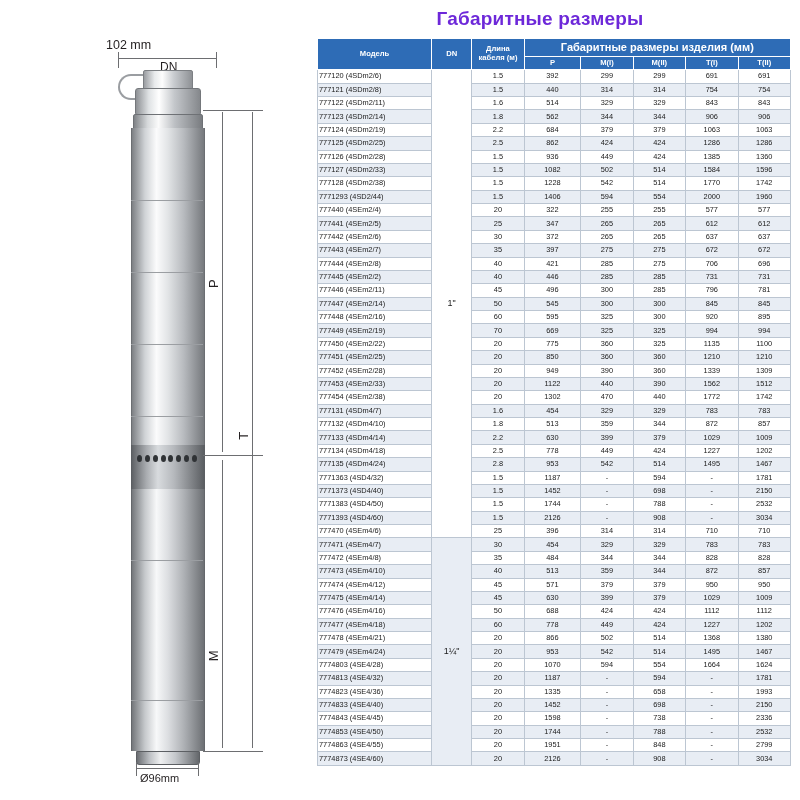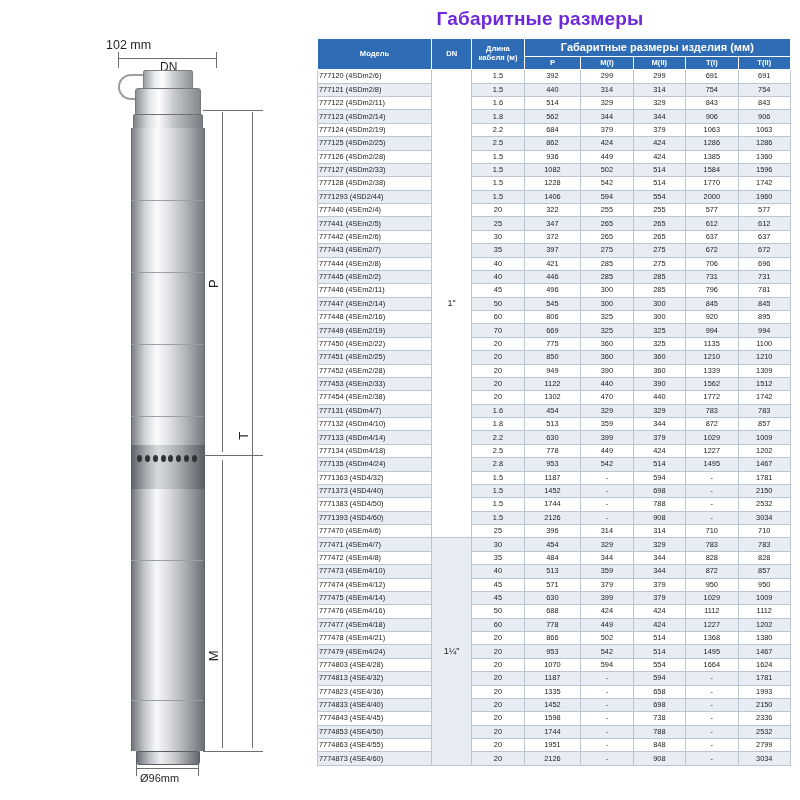--- a/index.html
+++ b/index.html
@@ -479,21 +479,21 @@
             <td>50</td>
             <td>545</td>
             <td>300</td>
             <td>300</td>
             <td>845</td>
             <td>845</td>
           </tr>
           <tr>
             <td>777448 (4SEm2/16)</td>
             <td>60</td>
-            <td>806</td>
+            <td>595</td>
             <td>325</td>
             <td>300</td>
             <td>920</td>
             <td>895</td>
           </tr>
           <tr class="alt">
             <td>777449 (4SEm2/19)</td>
             <td>70</td>
             <td>669</td>
             <td>325</td>

